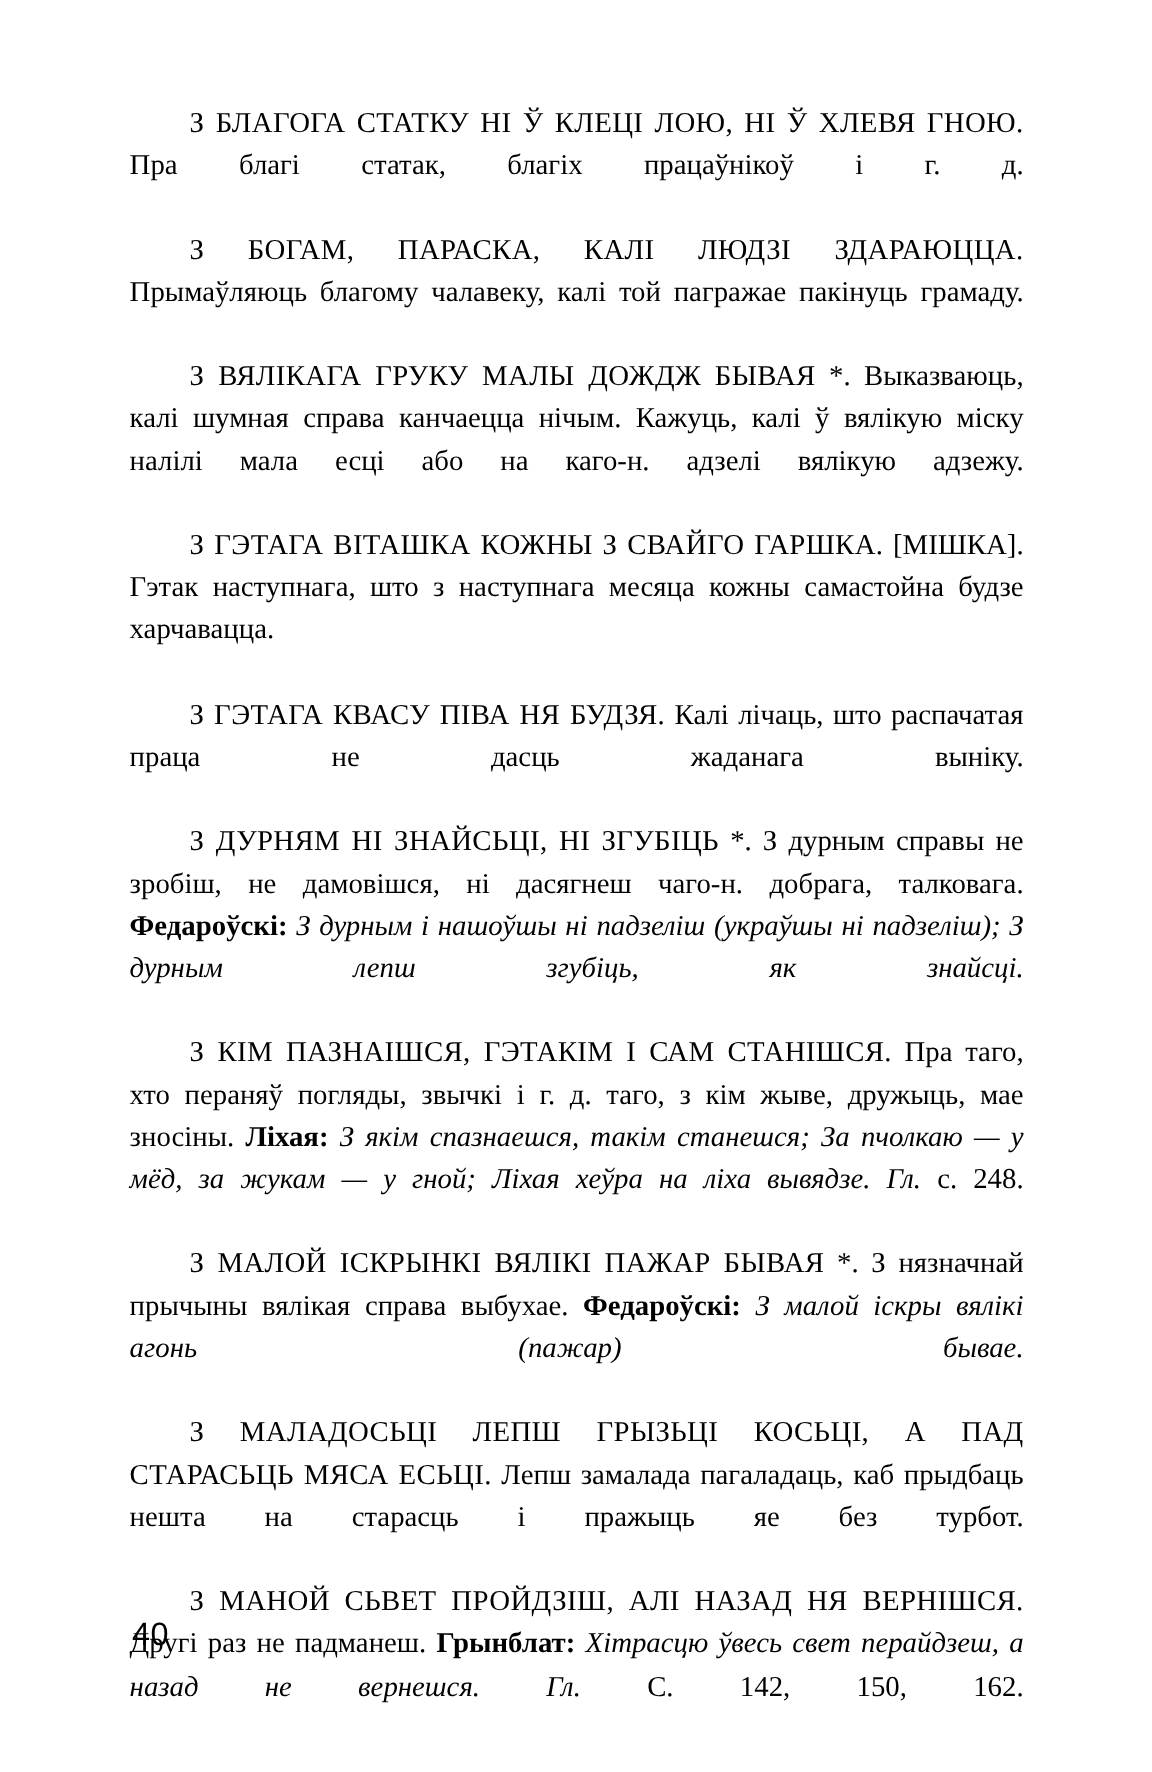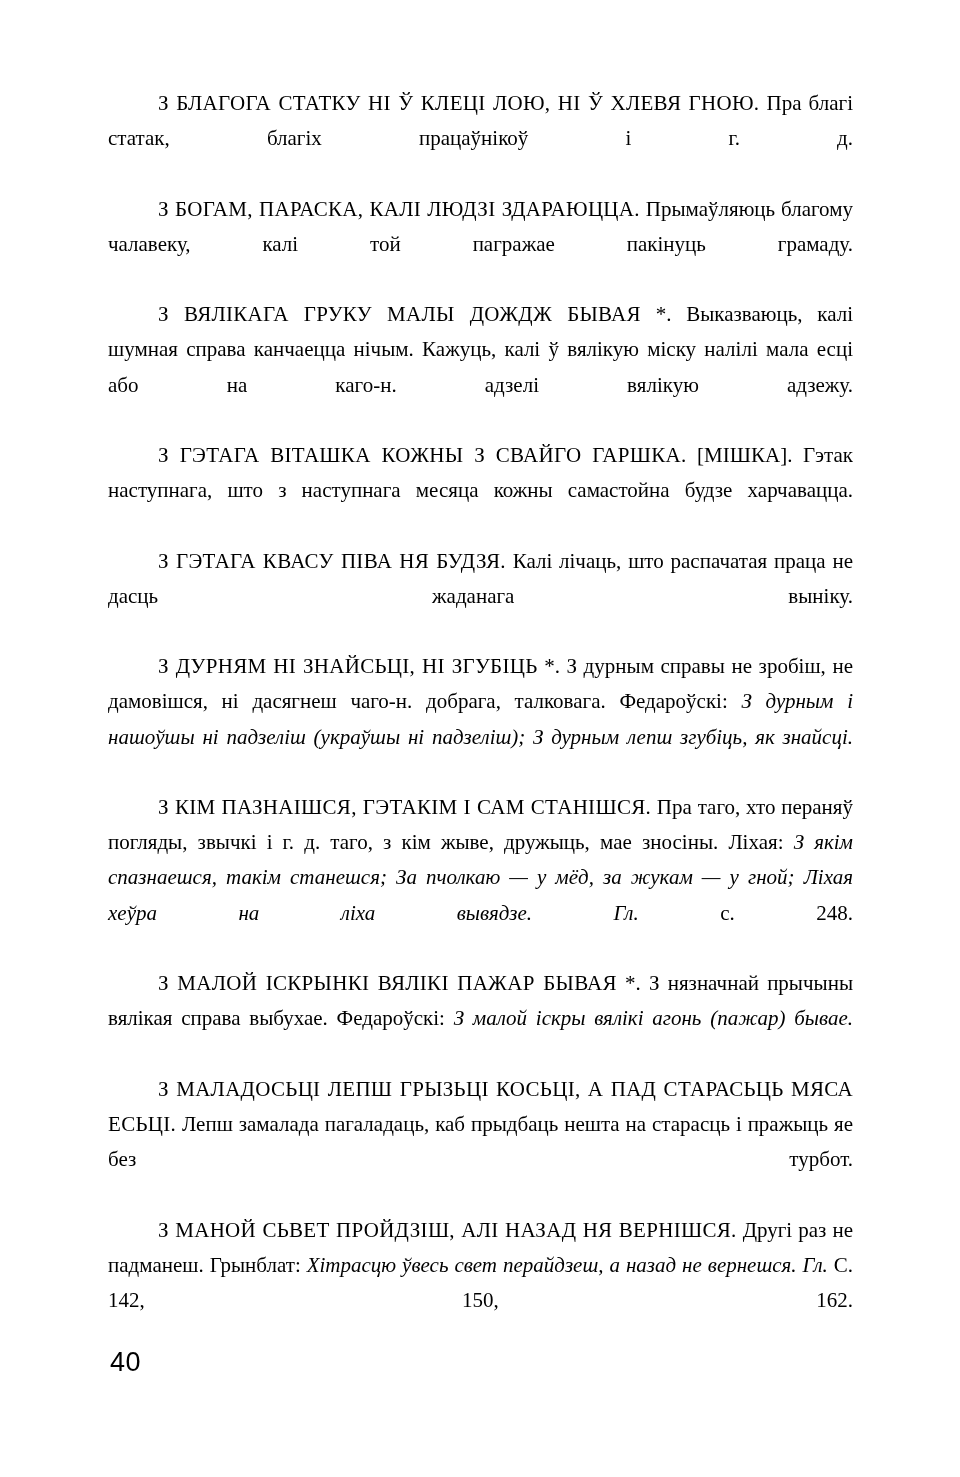--- a/index.html
+++ b/index.html
@@ -27,21 +27,21 @@
   }
 
   .text-column {
     position: absolute;
     left: 108px;
     top: 86px;
     width: 745px;
   }
 
   .entry {
-    font-size: 21px;
+    font-size: 24px;
     line-height: 35.2px;
     text-align: justify;
     text-justify: inter-word;
     text-indent: 50px;
     margin: 0;
     hyphens: manual;
     -webkit-hyphens: manual;
     word-spacing: 0.2px;
   }
   
@@ -51,21 +51,21 @@
     width: 100%;
   }
 
   
   .hw {
     letter-spacing: 0.3px;
   }
 
   
   .src {
-    font-weight: normal;
+    font-weight: bold;
   }
 
   
   .it {
     font-style: italic;
   }
 
   
   .ast {
     font-weight: normal;

